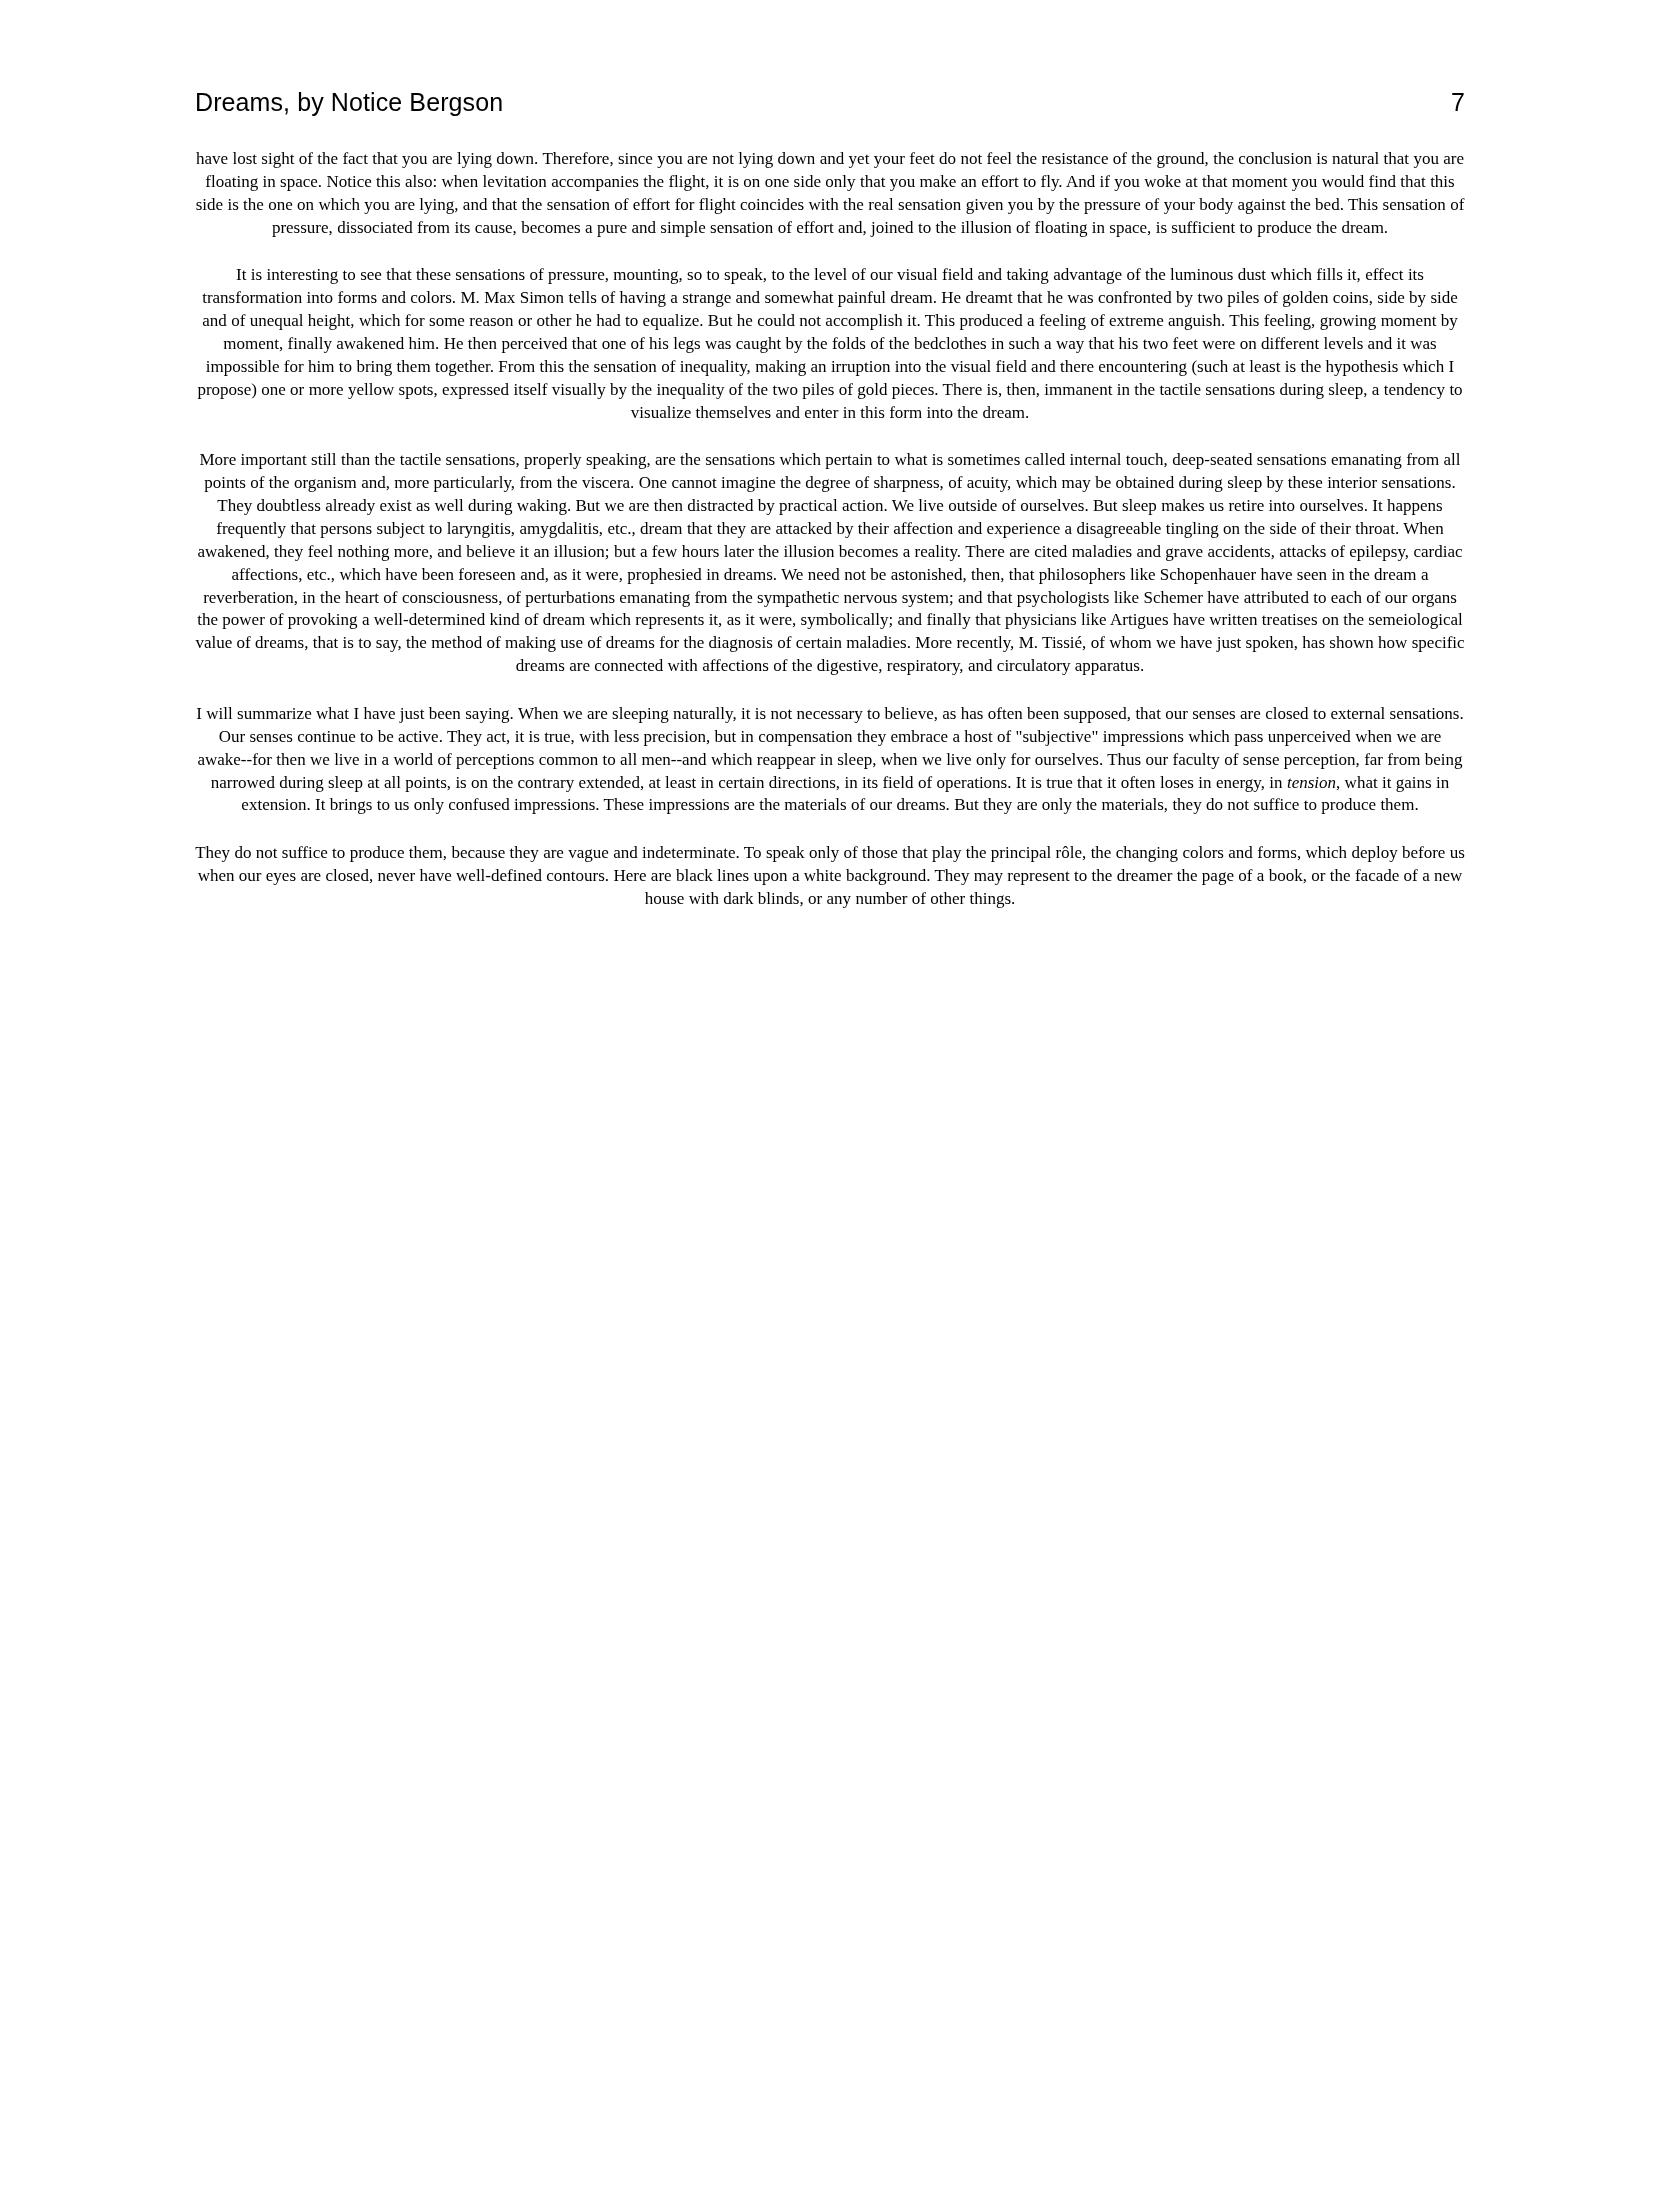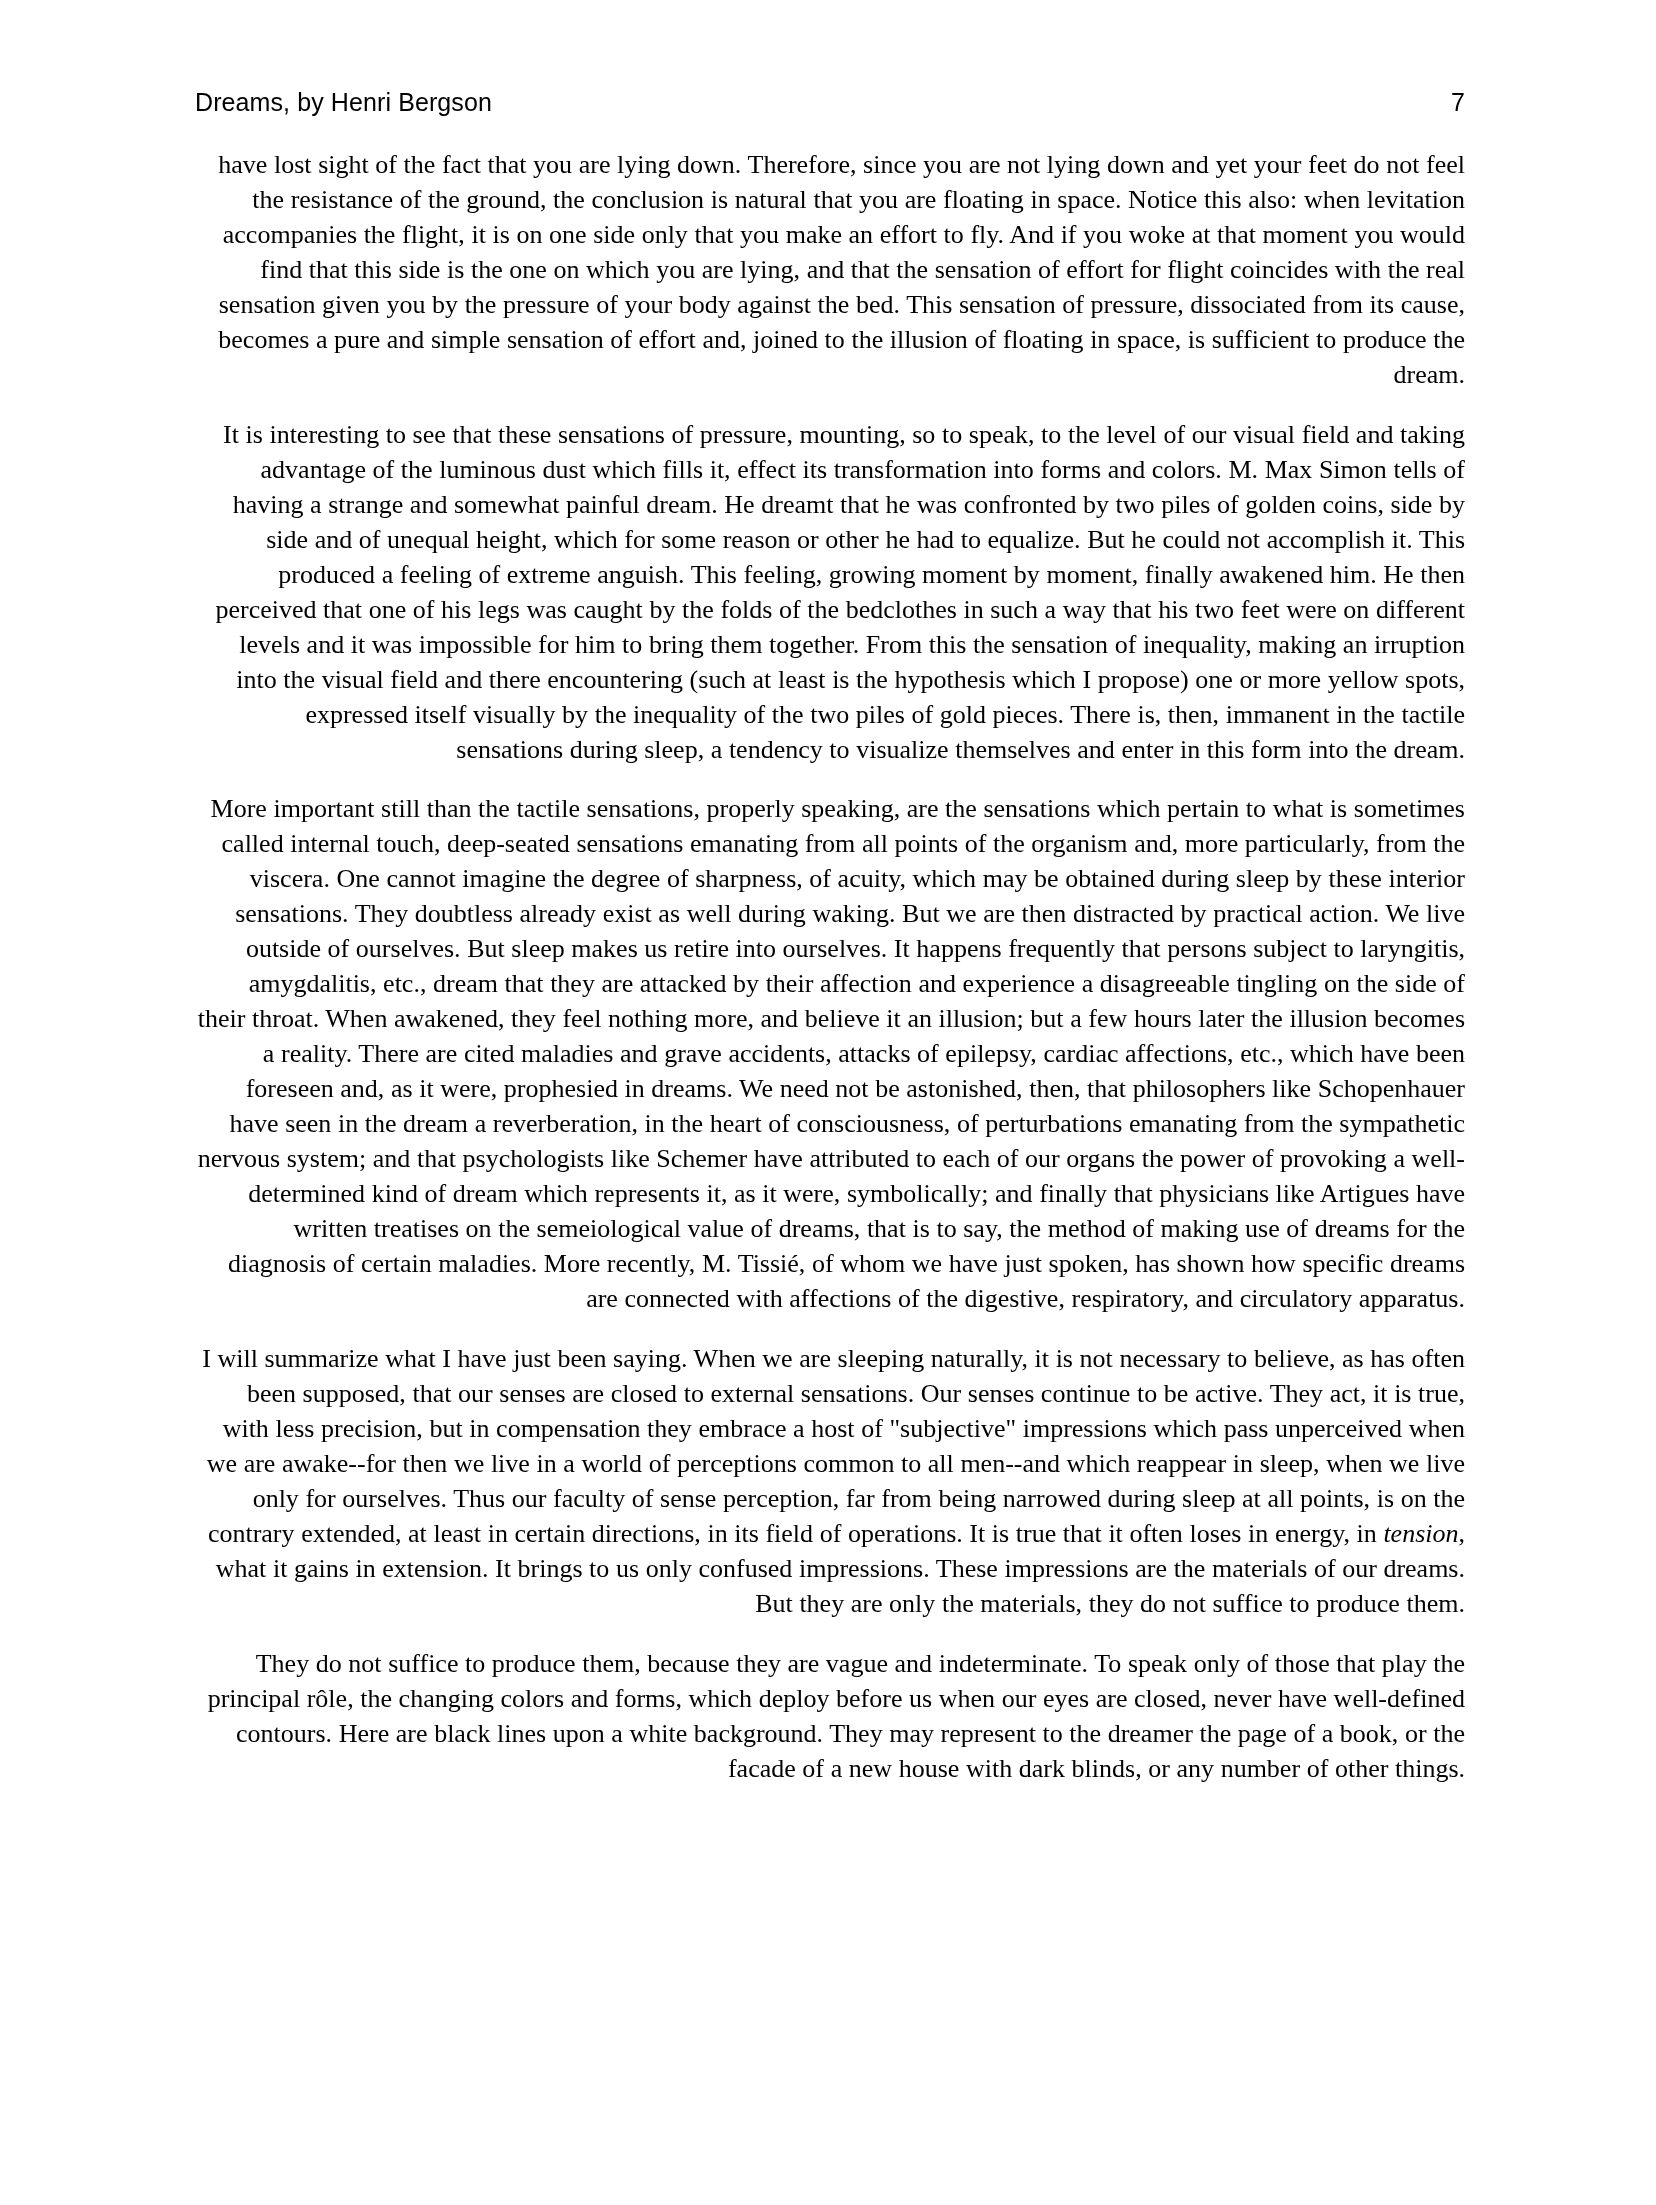--- a/index.html
+++ b/index.html
@@ -37,40 +37,40 @@
     margin-bottom: 31px;
   }
   .header-title {
     letter-spacing: 0.1px;
   }
   .header-page-number {
     font-size: 25px;
   }
   .body-text p {
     margin: 12px 0 25px 0;
-    font-size: 26px;
+    font-size: 17px;
     line-height: 1.345;
-    text-align: right;
+    text-align: center;
     letter-spacing: 0px;
     word-spacing: 0.1px;
   }
   .body-text p:last-child {
     margin-bottom: 0;
   }
   em.ital {
   }
 </style>
 </head>
 <body>
 
 <div class="page">
   <div class="content">
 
     <div class="header">
-      <div class="header-title">Dreams, by Henri Bergson</div>
+      <div class="header-title">Dreams, by Notice Bergson</div>
       <div class="header-page-number">7</div>
     </div>
 
     <div class="body-text">
       <p>have lost sight of the fact that you are lying down. Therefore, since you are not lying down and yet your feet do not feel the resistance of the ground, the conclusion is natural that you are floating in space. Notice this also: when levitation accompanies the flight, it is on one side only that you make an effort to fly. And if you woke at that moment you would find that this side is the one on which you are lying, and that the sensation of effort for flight coincides with the real sensation given you by the pressure of your body against the bed. This sensation of pressure, dissociated from its cause, becomes a pure and simple sensation of effort and, joined to the illusion of floating in space, is sufficient to produce the dream.</p>
       <p>It is interesting to see that these sensations of pressure, mounting, so to speak, to the level of our visual field and taking advantage of the luminous dust which fills it, effect its transformation into forms and colors. M. Max Simon tells of having a strange and somewhat painful dream. He dreamt that he was confronted by two piles of golden coins, side by side and of unequal height, which for some reason or other he had to equalize. But he could not accomplish it. This produced a feeling of extreme anguish. This feeling, growing moment by moment, finally awakened him. He then perceived that one of his legs was caught by the folds of the bedclothes in such a way that his two feet were on different levels and it was impossible for him to bring them together. From this the sensation of inequality, making an irruption into the visual field and there encountering (such at least is the hypothesis which I propose) one or more yellow spots, expressed itself visually by the inequality of the two piles of gold pieces. There is, then, immanent in the tactile sensations during sleep, a tendency to visualize themselves and enter in this form into the dream.</p>
       <p>More important still than the tactile sensations, properly speaking, are the sensations which pertain to what is sometimes called internal touch, deep-seated sensations emanating from all points of the organism and, more particularly, from the viscera. One cannot imagine the degree of sharpness, of acuity, which may be obtained during sleep by these interior sensations. They doubtless already exist as well during waking. But we are then distracted by practical action. We live outside of ourselves. But sleep makes us retire into ourselves. It happens frequently that persons subject to laryngitis, amygdalitis, etc., dream that they are attacked by their affection and experience a disagreeable tingling on the side of their throat. When awakened, they feel nothing more, and believe it an illusion; but a few hours later the illusion becomes a reality. There are cited maladies and grave accidents, attacks of epilepsy, cardiac affections, etc., which have been foreseen and, as it were, prophesied in dreams. We need not be astonished, then, that philosophers like Schopenhauer have seen in the dream a reverberation, in the heart of consciousness, of perturbations emanating from the sympathetic nervous system; and that psychologists like Schemer have attributed to each of our organs the power of provoking a well-determined kind of dream which represents it, as it were, symbolically; and finally that physicians like Artigues have written treatises on the semeiological value of dreams, that is to say, the method of making use of dreams for the diagnosis of certain maladies. More recently, M. Tissié, of whom we have just spoken, has shown how specific dreams are connected with affections of the digestive, respiratory, and circulatory apparatus.</p>
       <p><span>I will summarize what I have just been saying. When we are sleeping naturally, it is not necessary to believe, as has often been supposed, that our senses are closed to external sensations. Our senses continue to be active. They act, it is true, with less precision, but in compensation they embrace a host of "subjective" impressions which pass unperceived when we are awake--for then we live in a world of perceptions common to all men--and which reappear in sleep, when we live only for ourselves. Thus our faculty of sense perception, far from being narrowed during sleep at all points, is on the contrary extended, at least in certain directions, in its field of operations. It is true that it often loses in energy, in </span><em class="ital">tension</em><span>, what it gains in extension. It brings to us only confused impressions. These impressions are the materials of our dreams. But they are only the materials, they do not suffice to produce them.</span></p>
       <p>They do not suffice to produce them, because they are vague and indeterminate. To speak only of those that play the principal rôle, the changing colors and forms, which deploy before us when our eyes are closed, never have well-defined contours. Here are black lines upon a white background. They may represent to the dreamer the page of a book, or the facade of a new house with dark blinds, or any number of other things.</p>
     </div>

